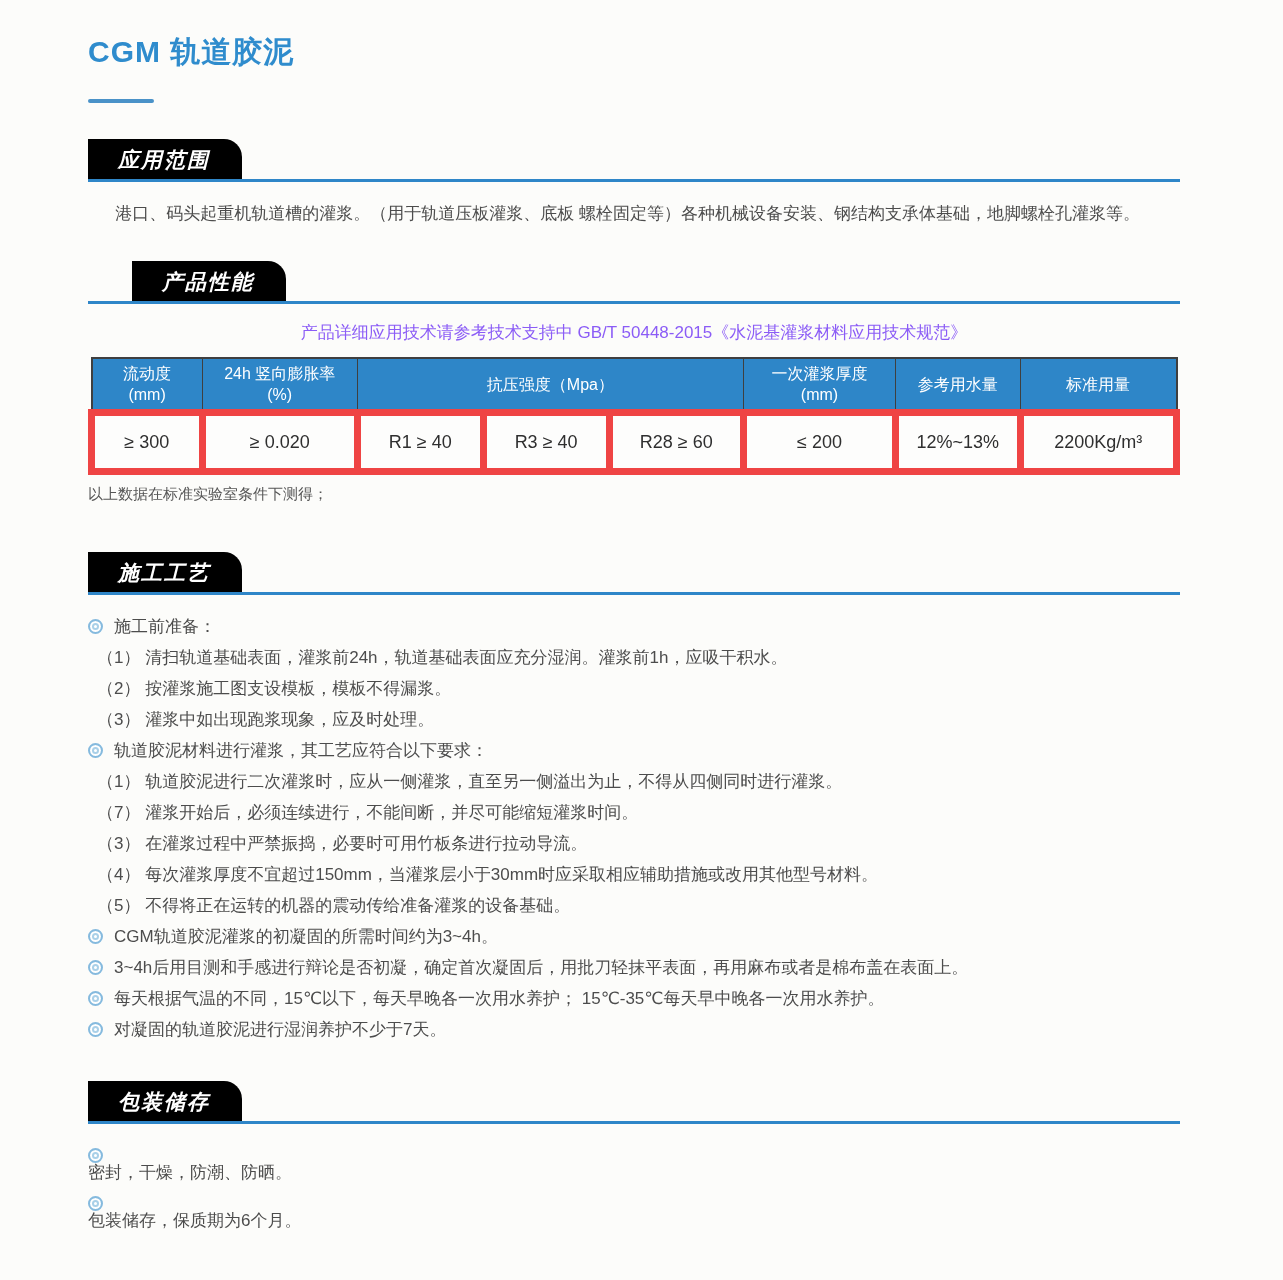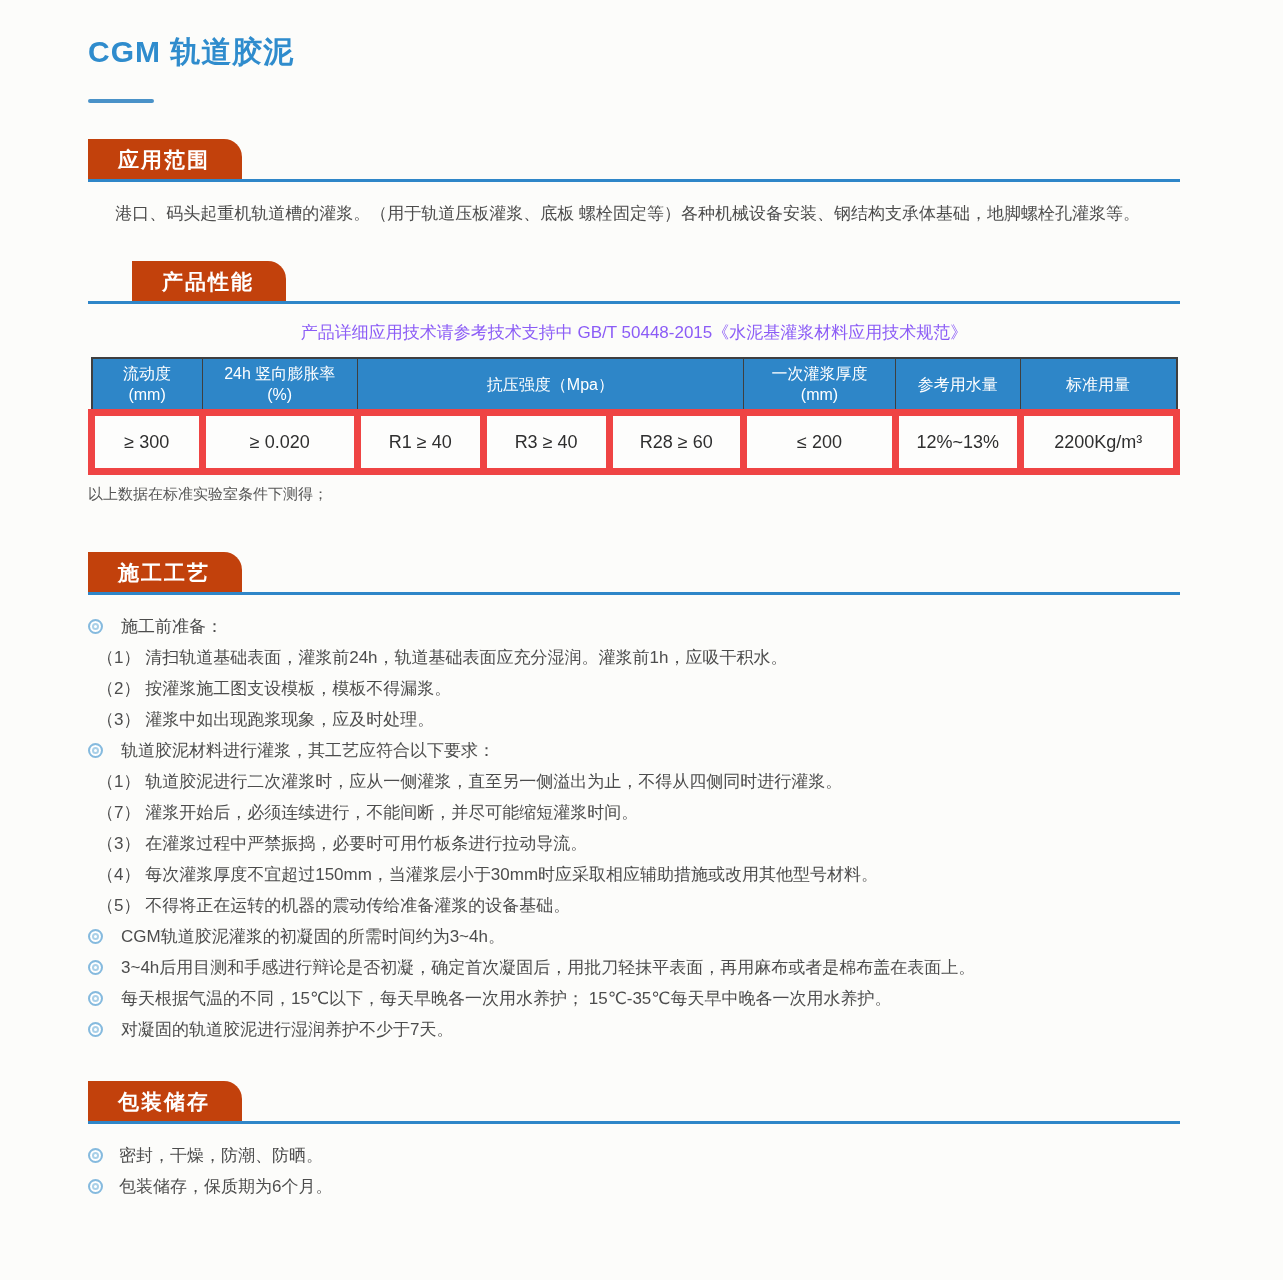--- a/index.html
+++ b/index.html
@@ -35,28 +35,29 @@
     text-indent:2em;
     color:#4c4c4c;
   }
   
   .sec{
     border-bottom:3px solid #2f86c8;
     line-height:0;
   }
   .sec .tab{
     display:inline-block;
-    background:#c2410c;
+    background:#000000;
     color:#ffffff;
     font-size:21px;
     font-weight:bold;
     letter-spacing:2px;
     line-height:23px;
     padding:9px 32px 8px 30px;
     border-radius:0 18px 0 0;
+    font-style:italic;
   }
   .mt-app{margin-top:36px;}
   .mt-perf{margin-top:32px;padding-left:44px;}
   .mt-proc{margin-top:48px;}
   .mt-pack{margin-top:42px;}
   .body-para{
     margin:17px 0 0 0;
     font-size:17px;
     line-height:30px;
     text-indent:1.6em;
@@ -105,33 +106,32 @@
     margin:22px 0 0 0;
     padding:0;
   }
   ul.items li{
     margin:0 0 12px 0;
     font-size:17px;
     line-height:19px;
     color:#4c4c4c;
     display:flex;
     align-items:flex-start;
-    gap:7px;
   }
   .ring-icon{
     flex:0 0 auto;
     width:11px;height:11px;
     margin:2px 11px 0 0;
     border:2.5px solid #85bade;
     border-radius:50%;
     background:#ffffff;
     box-shadow:inset 0 0 0 2px #ffffff, inset 0 0 0 4px #a9d0e8;
   }
   li.num{padding-left:9px;}
-  ul.items.pack li{}
+  ul.items.pack li{flex-direction:column;}
   ul.items.pack .ring-icon{margin-right:9px;}
 </style>
 </head>
 <body>
 
 <div class="page">
 
   <h1 class="title">CGM 轨道胶泥</h1>
   <div class="title-underline"></div>
 

